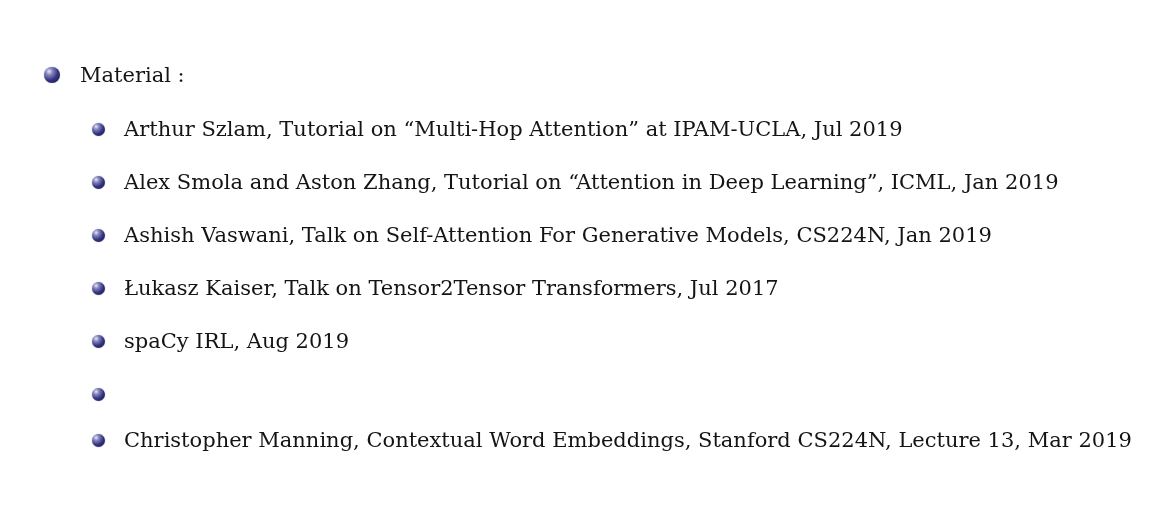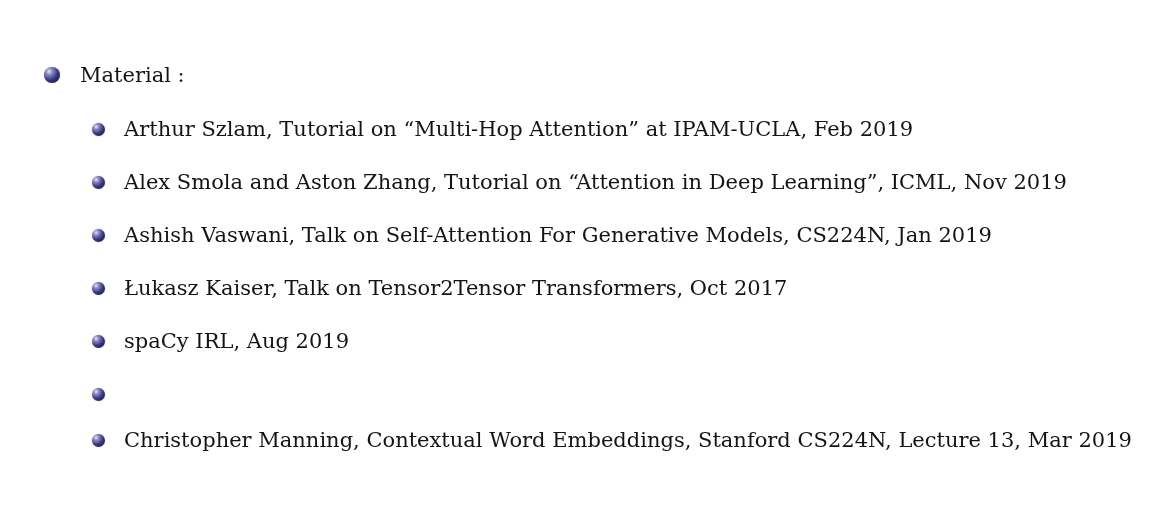--- a/index.html
+++ b/index.html
@@ -66,36 +66,36 @@
 
   <div class="heading-row">
     <span class="ball ball-l1"></span>
     <span>Material :</span>
   </div>
 
   <div class="sub-list">
 
     <div class="sub-item">
       <span class="ball ball-l2"></span>
-      <span class="sub-item-text">Arthur Szlam, Tutorial on “Multi-Hop Attention” at IPAM-UCLA, Feb 2019</span>
+      <span class="sub-item-text">Arthur Szlam, Tutorial on “Multi-Hop Attention” at IPAM-UCLA, Jul 2019</span>
     </div>
 
     <div class="sub-item">
       <span class="ball ball-l2"></span>
-      <span class="sub-item-text">Alex Smola and Aston Zhang, Tutorial on “Attention in Deep Learning”, ICML, Nov 2019</span>
+      <span class="sub-item-text">Alex Smola and Aston Zhang, Tutorial on “Attention in Deep Learning”, ICML, Jan 2019</span>
     </div>
 
     <div class="sub-item">
       <span class="ball ball-l2"></span>
       <span class="sub-item-text">Ashish Vaswani, Talk on Self-Attention For Generative Models, CS224N, Jan 2019</span>
     </div>
 
     <div class="sub-item">
       <span class="ball ball-l2"></span>
-      <span class="sub-item-text">Łukasz Kaiser, Talk on Tensor2Tensor Transformers, Oct 2017</span>
+      <span class="sub-item-text">Łukasz Kaiser, Talk on Tensor2Tensor Transformers, Jul 2017</span>
     </div>
 
     <div class="sub-item">
       <span class="ball ball-l2"></span>
       <span class="sub-item-text">
         <span class="line2">spaCy IRL, Aug 2019</span>
       </span>
     </div>
 
     <div class="sub-item">

